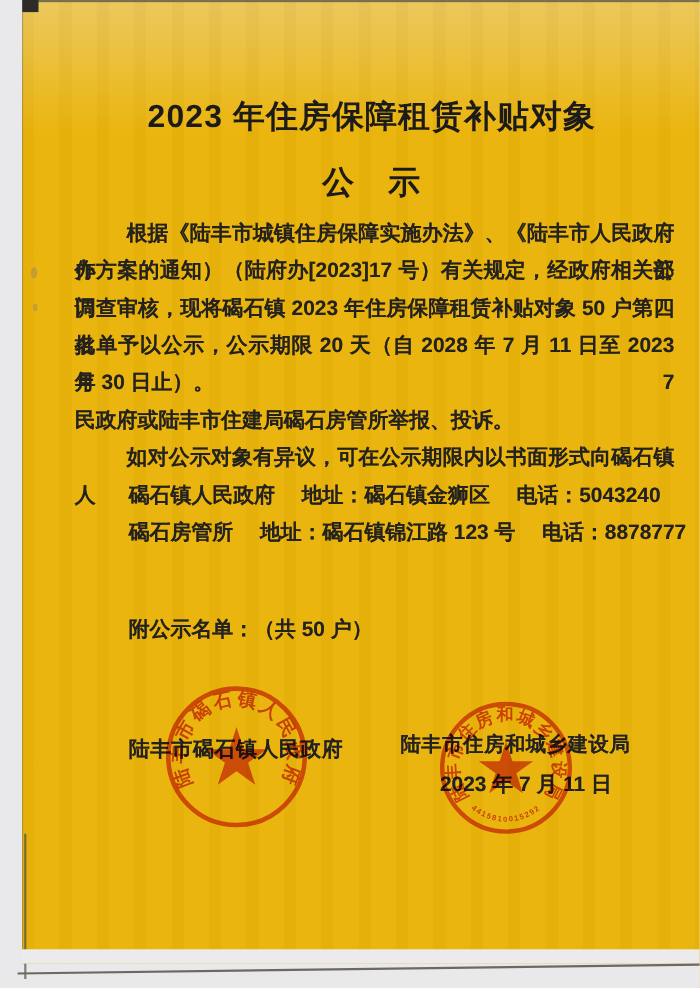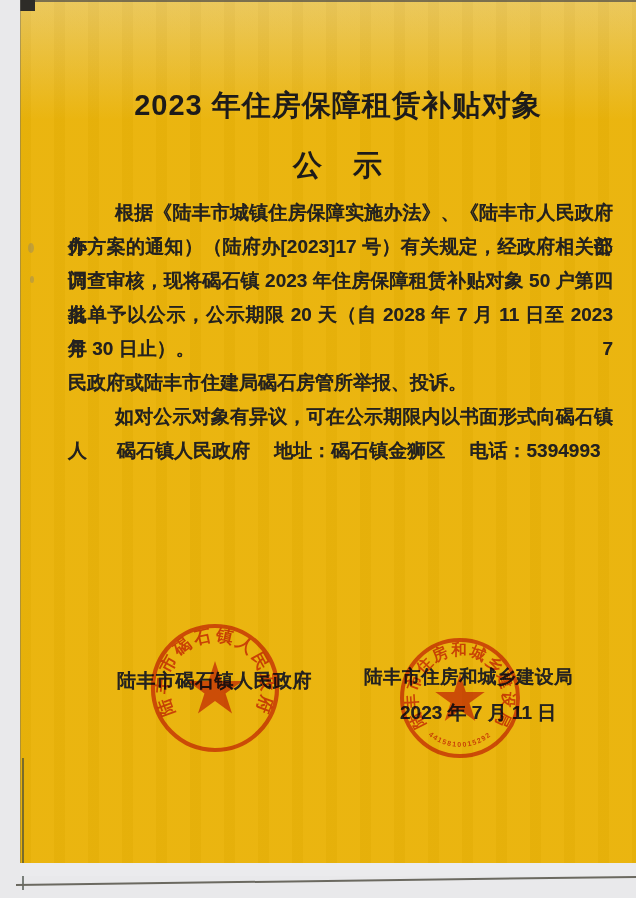--- a/index.html
+++ b/index.html
@@ -78,23 +78,25 @@
   <div class="title title2">公　示</div>
 
   <div class="body-block">
     <div class="bl fill ind1">根据《陆丰市城镇住房保障实施办法》、《陆丰市人民政府办公</div>
     <div class="bl fill">作方案的通知）（陆府办[2023]17 号）有关规定，经政府相关部门</div>
     <div class="bl fill">调查审核，现将碣石镇 2023 年住房保障租赁补贴对象 50 户第四批</div>
     <div class="bl fill">名单予以公示，公示期限 20 天（自 2028 年 7 月 11 日至 2023 年 7</div>
     <div class="bl">月 30 日止）。</div>
     <div class="bl">民政府或陆丰市住建局碣石房管所举报、投诉。</div>
     <div class="bl fill ind1">如对公示对象有异议，可在公示期限内以书面形式向碣石镇人</div>
-    <div class="bl ind2">碣石镇人民政府　 地址：碣石镇金狮区　 电话：5394993</div>
+    <div class="bl ind2">碣石镇人民政府　 地址：碣石镇金狮区　 电话：5043240</div>
+    <div class="bl ind2">碣石房管所　 地址：碣石镇锦江路 123 号　 电话：8878777</div>
   </div>
 
+  <div class="attachment">附公示名单：（共 50 户）</div>
 
   <div class="sign sign-left">陆丰市碣石镇人民政府</div>
   <div class="sign sign-right-name">陆丰市住房和城乡建设局</div>
   <div class="sign sign-right-date">2023 年 7 月 11 日</div>
 
   <svg class="stamp stamp-left" width="140" height="140" viewBox="0 0 140 140">
     <defs>
       <path id="arcL" d="M 29.3 93.5 A 47 47 0 1 1 110.7 93.5" fill="none"></path>
     </defs>
     <circle cx="70" cy="70" r="62" fill="none" stroke="#d6453f" stroke-width="4.2" opacity=".92"></circle>

